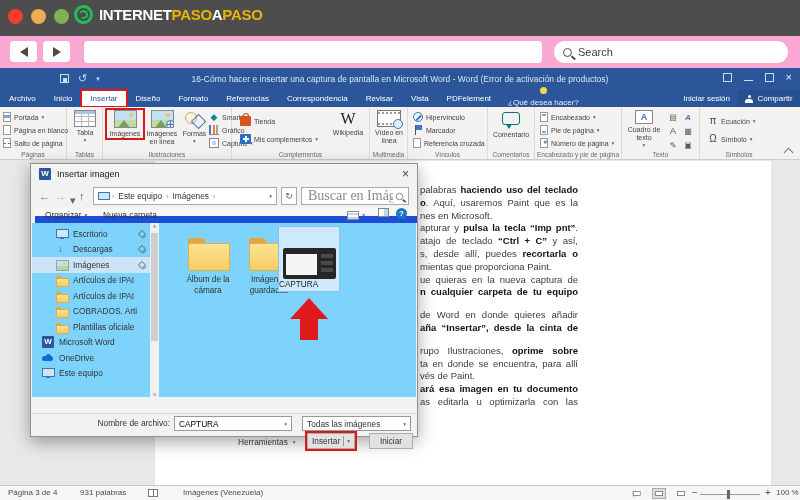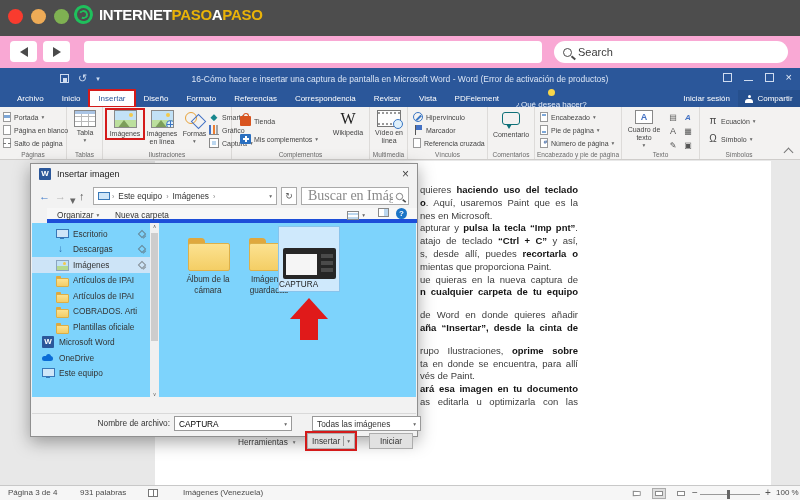--- a/index.html
+++ b/index.html
@@ -38,21 +38,21 @@
   .floppy::after{content:"";position:absolute;left:2px;bottom:0;width:4px;height:4px;background:#cfdcf0;}
   .undo{font-size:11px;line-height:11px;color:#cfdcf0;}
   .qdd{font-size:7px;color:#cfdcf0;}
   .wtext{position:absolute;left:150px;right:150px;top:0;height:22px;line-height:22px;text-align:center;font-size:8.5px;white-space:nowrap;overflow:hidden;}
   .wctrl{position:absolute;top:4px;display:flex;align-items:center;gap:12px;right:8px;}
   .wc-box{width:9px;height:9px;border:1px solid #cfdcf0;}
   .wc-min{width:9px;height:1px;background:#cfdcf0;margin-top:6px;}
   .wc-x{font-size:11px;line-height:11px;color:#e8eefa;}
 
   
-  .tabrow{position:absolute;left:0;top:90px;width:800px;height:17px;background:#2b579a;display:flex;align-items:center;padding-left:8px;}
+  .tabrow{position:absolute;left:0;top:90px;width:800px;height:17px;background:#2b579a;display:flex;align-items:flex-end;padding-left:0;}
   .tab{color:#fff;font-size:8px;line-height:17px;padding:0 9px;white-space:nowrap;}
   .tab.sel{background:#fff;color:#2b579a;outline:2px solid #d41a1a;outline-offset:-1px;}
   .tellme{display:flex;align-items:center;gap:4px;color:#e9f0fb;font-size:8px;padding:0 8px;flex-direction:column;}
   .bulb{width:7px;height:7px;border-radius:50%;background:#f7d64a;flex:none;}
   .signin{position:absolute;right:70px;top:0;height:17px;line-height:17px;color:#fff;font-size:8px;}
   .share{position:absolute;right:0;top:0;height:17px;width:62px;background:#26508e;color:#fff;font-size:8px;display:flex;align-items:center;justify-content:center;gap:4px;}
   .person{width:8px;height:8px;position:relative;}
   .person::before{content:"";position:absolute;left:2.5px;top:0;width:3.5px;height:3.5px;border-radius:50%;background:#fff;}
   .person::after{content:"";position:absolute;left:0;bottom:0;width:8px;height:3.5px;border-radius:3px 3px 0 0;background:#fff;}
 
@@ -137,21 +137,21 @@
   .pcico{width:10px;height:8px;position:relative;flex:none;}
   .pcico::before{content:"";position:absolute;left:0;top:0;width:10px;height:6px;border:1px solid #3878b8;background:#cfe6f8;}
   .pcico::after{content:"";position:absolute;left:3px;bottom:0;width:4px;height:1.5px;background:#3878b8;}
   .sep{color:#888;font-size:7px;}
   .crumb .dd{margin-left:auto;}
   .refresh{position:absolute;left:250px;top:3px;width:16px;height:18px;background:#fff;border:1px solid #aaa;text-align:center;line-height:16px;font-size:9px;color:#555;}
   .dsearch{position:absolute;left:270px;top:3px;width:108px;height:18px;background:#fff;border:1px solid #aaa;display:flex;align-items:center;padding:0 4px;}
   .dsearch input{border:none;outline:none;flex:1;font-size:14px;color:#444;font-family:Liberation Serif, serif;min-width:0;background:transparent;}
   .dsearch input::placeholder{color:#8a8a8a;}
   .dsearch .mag{transform:scale(.8);border-color:#666;}
-  .dlg-tools{position:absolute;left:16px;top:44px;right:0;height:15px;background:#f7f7f7;border-bottom:4px solid #1d4ed8;}
+  .dlg-tools{position:absolute;left:4px;top:44px;right:0;height:15px;background:#f7f7f7;border-bottom:7px solid #1d4ed8;}
   .tool{position:absolute;top:0;line-height:14px;display:flex;gap:3px;align-items:center;}
   .vico{width:12px;height:9px;border:1px solid #888;background:repeating-linear-gradient(0deg,#bcd7ef 0 2px,#fff 2px 4px);}
   .pico{width:11px;height:9px;border:1px solid #888;background:linear-gradient(90deg,#fff 55%,#bcd7ef 45%);}
   .help{width:11px;height:11px;border-radius:50%;background:#1b74c6;color:#fff;font-size:8px;font-weight:bold;text-align:center;line-height:11px;}
   .dlg-body{position:absolute;left:1px;right:1px;top:59px;bottom:39px;background:#7dd3fc;}
   .dlg-side{position:absolute;left:0;top:0;width:118px;bottom:0;padding-top:3px;overflow:hidden;}
   .sbi{display:flex;align-items:center;height:15.5px;padding-left:24px;padding-right:4px;color:#333;}
   .sbi.sect{padding-left:10px;}
   .sbi.sel{background:#cde4f7;}
   .slab{white-space:nowrap;overflow:hidden;}
@@ -186,21 +186,21 @@
   .thumb{position:absolute;left:4px;top:21px;width:53px;height:31px;background:#262626;border-radius:2px;}
   .thumb::before{content:"";position:absolute;left:3px;top:6px;width:31px;height:21px;background:#f5f5f5;}
   .thumb::after{content:"";position:absolute;right:3px;top:6px;width:12px;height:21px;background:repeating-linear-gradient(#4a4a4a 0 4px,#262626 4px 7px);}
   .seltile .flabel{position:absolute;left:0;right:0;bottom:1px;margin:0;font-size:8.2px;color:#222;}
   .arr-head{position:absolute;left:131px;top:75px;width:0;height:0;border-left:19px solid transparent;border-right:19px solid transparent;border-bottom:21px solid #e01a1a;}
   .arr-stem{position:absolute;left:141px;top:95px;width:18px;height:22px;background:#e01a1a;}
   .dlg-bottom{position:absolute;left:1px;right:1px;bottom:1px;height:22px;background:#f2f2f2;border-top:1px solid #d9d9d9;}
   .fnl{position:absolute;left:30px;top:4px;width:108px;text-align:right;}
   .fninput{position:absolute;left:142px;top:2px;width:118px;height:15px;background:#fff;border:1px solid #999;display:flex;align-items:center;}
   .fninput input{border:none;outline:none;flex:1;font-size:8.3px;padding:0 4px;font-family:inherit;background:transparent;min-width:0;}
-  .ftype{position:absolute;left:280px;top:2px;width:109px;height:15px;background:#fff;border:1px solid #999;display:flex;align-items:center;padding:0 4px;}
+  .ftype{position:absolute;left:270px;top:2px;width:109px;height:15px;background:#fff;border:1px solid #999;display:flex;align-items:center;padding:0 4px;}
   .ftype span:first-child{flex:1;white-space:nowrap;overflow:hidden;}
   .herr{position:absolute;left:206px;top:21px;display:flex;gap:5px;align-items:center;height:14px;}
   .btn{position:absolute;top:19px;height:16px;background:#e1e1e1;border:1px solid #adadad;font-size:8.3px;display:flex;align-items:center;justify-content:center;}
   .btn.ins{left:275px;width:48px;outline:2px solid #d41a1a;}
   .btn.ins .split{width:1px;height:10px;background:#999;margin:0 3px;}
   .btn.can{left:337px;width:44px;}
 
   
   .statusbar{position:absolute;left:0;top:485px;width:800px;height:15px;background:#f6f6f6;border-top:1px solid #c8c8c8;font-size:8px;color:#4a4a4a;}
   .st{position:absolute;top:0;line-height:14px;white-space:nowrap;}
@@ -452,21 +452,21 @@
           </div>
       </div>
       <div class="gl">Símbolos</div>
     </div>
 
     <span class="collapse"></span>
   </div>
 
   <div class="page"></div>
   <div class="doctext">
-      <div class="dline just"><span>quieres </span><span class="b">haciendo uso del teclado</span></div>
+      <div class="dline just"><span>palabras </span><span class="b">haciendo uso del teclado</span></div>
       <div class="dline just"><span class="b">o</span><span>. Aquí, usaremos Paint que es la</span></div>
       <div class="dline"><span>nes en Microsoft.</span></div>
       <div class="dline just"><span>apturar y </span><span class="b">pulsa la tecla “Imp pnt”</span><span>.</span></div>
       <div class="dline just"><span>atajo de teclado </span><span class="b">“Ctrl + C”</span><span> y así,</span></div>
       <div class="dline just"><span>s, desde allí, puedes </span><span class="b">recortarla o</span></div>
       <div class="dline"><span>mientas que proporciona Paint.</span></div>
       <div class="dline just"><span>ue quieras en la nueva captura de</span></div>
       <div class="dline just gap"><span class="b">n cualquier carpeta de tu equipo</span></div>
       <div class="dline just"><span>de Word en donde quieres añadir</span></div>
       <div class="dline just gap"><span class="b">aña “Insertar”, desde la cinta de</span></div>

